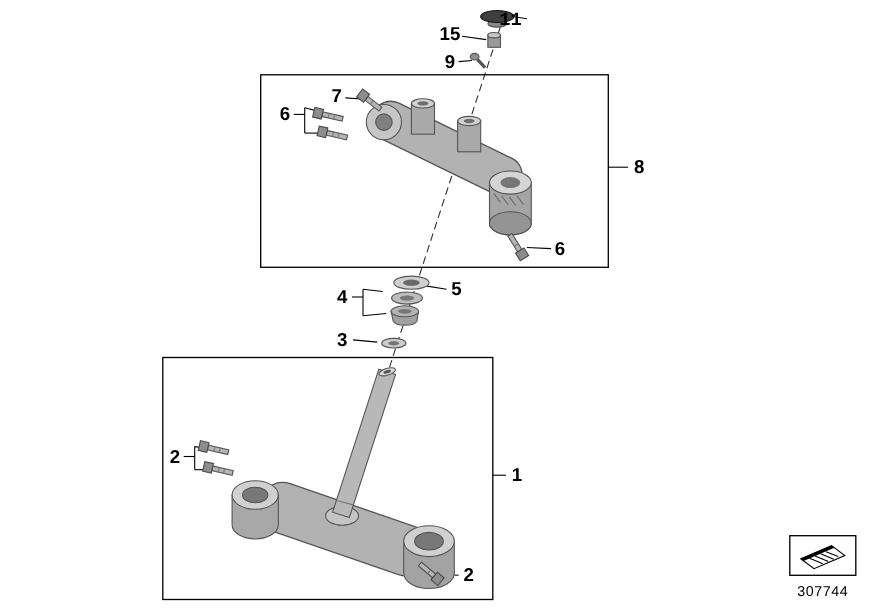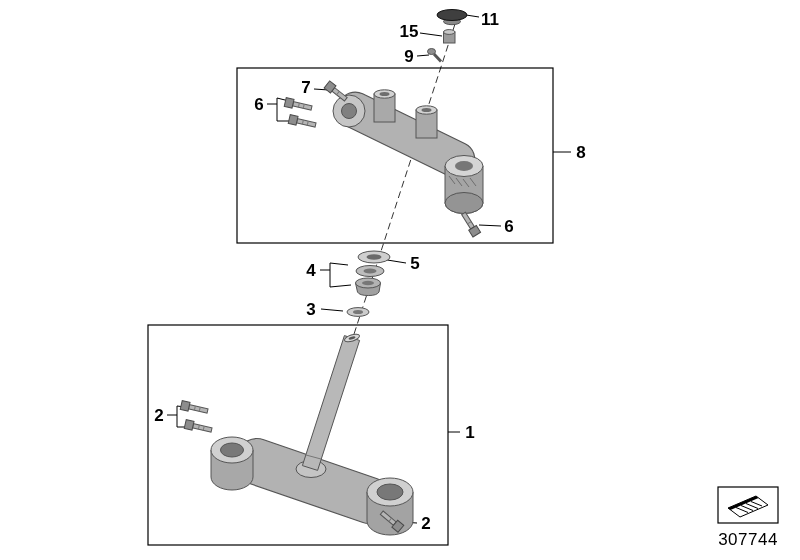--- a/index.html
+++ b/index.html
@@ -6,36 +6,36 @@
   #stage{
     position:relative;width:800px;height:560px;background:#ffffff;
     font-family:"Liberation Sans", sans-serif;overflow:hidden;
   }
   #drawing{position:absolute;left:0;top:0;}
   .callout{
     position:absolute;transform:translate(-50%,-50%);
     font-weight:bold;font-size:17px;color:#000;line-height:1;
     cursor:pointer;user-select:none;
   }
-  .c11{left:490px;top:19px;}
+  .c11{left:464px;top:19px;font-family:Liberation Mono, monospace;}
   .c10{left:409px;top:31px;}
   .c9{left:409px;top:56px;}
   .c7{left:306px;top:87px;}
   .c6l{left:259px;top:104px;}
   .c8{left:581px;top:152px;}
   .c6r{left:509px;top:226px;}
   .c5{left:415px;top:263px;}
   .c4{left:311px;top:270px;}
   .c3{left:311px;top:309px;}
   .c2l{left:159px;top:415px;}
   .c1{left:470px;top:432px;}
   .c2b{left:426px;top:523px;}
   .part-number{
     position:absolute;left:718px;top:530px;width:60px;text-align:center;
-    font-size:17px;color:#000;letter-spacing:0.5px;
+    font-size:13px;color:#000;letter-spacing:0.5px;
   }
 </style>
 </head>
 <body>
 
 <div id="stage">
 
   <svg id="drawing" width="800" height="560" viewBox="0 0 800 560">
 
     <line x1="455" y1="24" x2="313" y2="460" stroke="#333" stroke-width="1" stroke-dasharray="7 4"></line>

